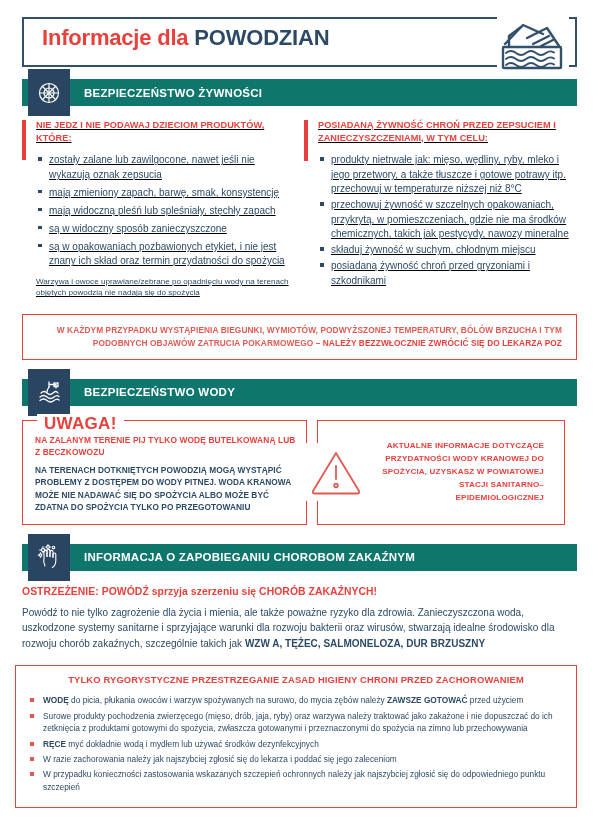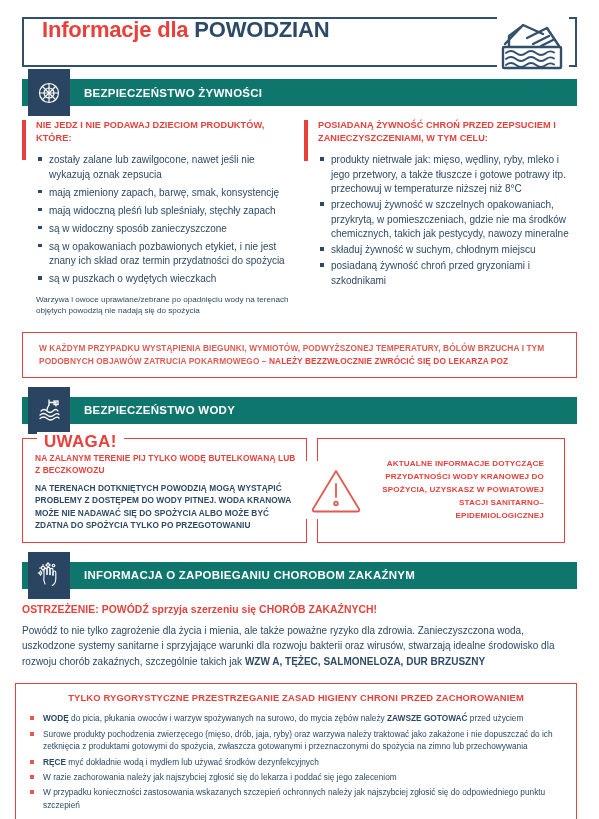--- a/index.html
+++ b/index.html
@@ -31,21 +31,21 @@
     position: absolute;
     left: 0; top: 0;
     width: 100%;
     height: 50px;
     border: 2px solid #2f4f६9;
     border: 2px solid #33506b;
   }
   .masthead-title {
     position: absolute;
     left: 20px;
-    top: 0;
+    top: 8px;
     font-size: 22px;
     font-weight: 700;
     letter-spacing: -0.2px;
     white-space: nowrap;
   }
   .masthead-title .t-red { color: #e8413c; }
   .masthead-title .t-blue { color: #2c4a66; }
 
   .masthead-icon {
     position: absolute;
@@ -90,20 +90,21 @@
   .content { margin: 0 22px; }
 
   .two-col {
     display: flex;
     margin-top: 13px;
     gap: 0;
   }
   .col {
     position: relative;
     padding-left: 14px;
+    text-decoration: underline;
   }
   .col-left { width: 274px; }
   .col-right { width: 274px; margin-left: 9px; }
 
   .accent-bar {
     position: absolute;
     left: 0;
     top: 1px;
     width: 4px;
     background: #e8413c;
@@ -148,20 +149,21 @@
     font-size: 8.1px;
     line-height: 1.42;
     color: #2c4a66;
   }
 
   
   .alert-box {
     margin: 15px 22px 0 22px;
     border: 1.4px solid #e8413c;
     padding: 9px 14px 9px 16px;
+    text-align: right;
   }
   .alert-text {
     color: #e05a52;
     font-size: 8.3px;
     font-weight: 700;
     line-height: 1.55;
     letter-spacing: 0.1px;
   }
   .alert-text .strong-red { color: #e8413c; }
 
@@ -336,21 +338,20 @@
     <div class="two-col">
       <div class="col col-left">
         <div class="accent-bar h-left"></div>
         <div class="col-heading">NIE JEDZ I NIE PODAWAJ DZIECIOM PRODUKTÓW, KTÓRE:</div>
         <ul class="bullets">
           <li>zostały zalane lub zawilgocone, nawet jeśli nie wykazują oznak zepsucia</li>
           <li>mają zmieniony zapach, barwę, smak, konsystencję</li>
           <li>mają widoczną pleśń lub spleśniały, stęchły zapach</li>
           <li>są w widoczny sposób zanieczyszczone</li>
           <li>są w opakowaniach pozbawionych etykiet, i nie jest znany ich skład oraz termin przydatności do spożycia</li>
-          <li>są w puszkach o wydętych wieczkach</li>
         </ul>
         <div class="note-text">Warzywa i owoce uprawiane/zebrane po opadnięciu wody na terenach objętych powodzią nie nadają się do spożycia</div>
       </div>
 
       <div class="col col-right">
         <div class="accent-bar h-right"></div>
         <div class="col-heading">POSIADANĄ ŻYWNOŚĆ CHROŃ PRZED ZEPSUCIEM I ZANIECZYSZCZENIAMI, W TYM CELU:</div>
         <ul class="bullets tight">
           <li>produkty nietrwałe jak: mięso, wędliny, ryby, mleko i jego przetwory, a także tłuszcze i gotowe potrawy itp. przechowuj w temperaturze niższej niż 8°C</li>
           <li>przechowuj żywność w szczelnych opakowaniach, przykrytą, w pomieszczeniach, gdzie nie ma środków chemicznych, takich jak pestycydy, nawozy mineralne</li>

